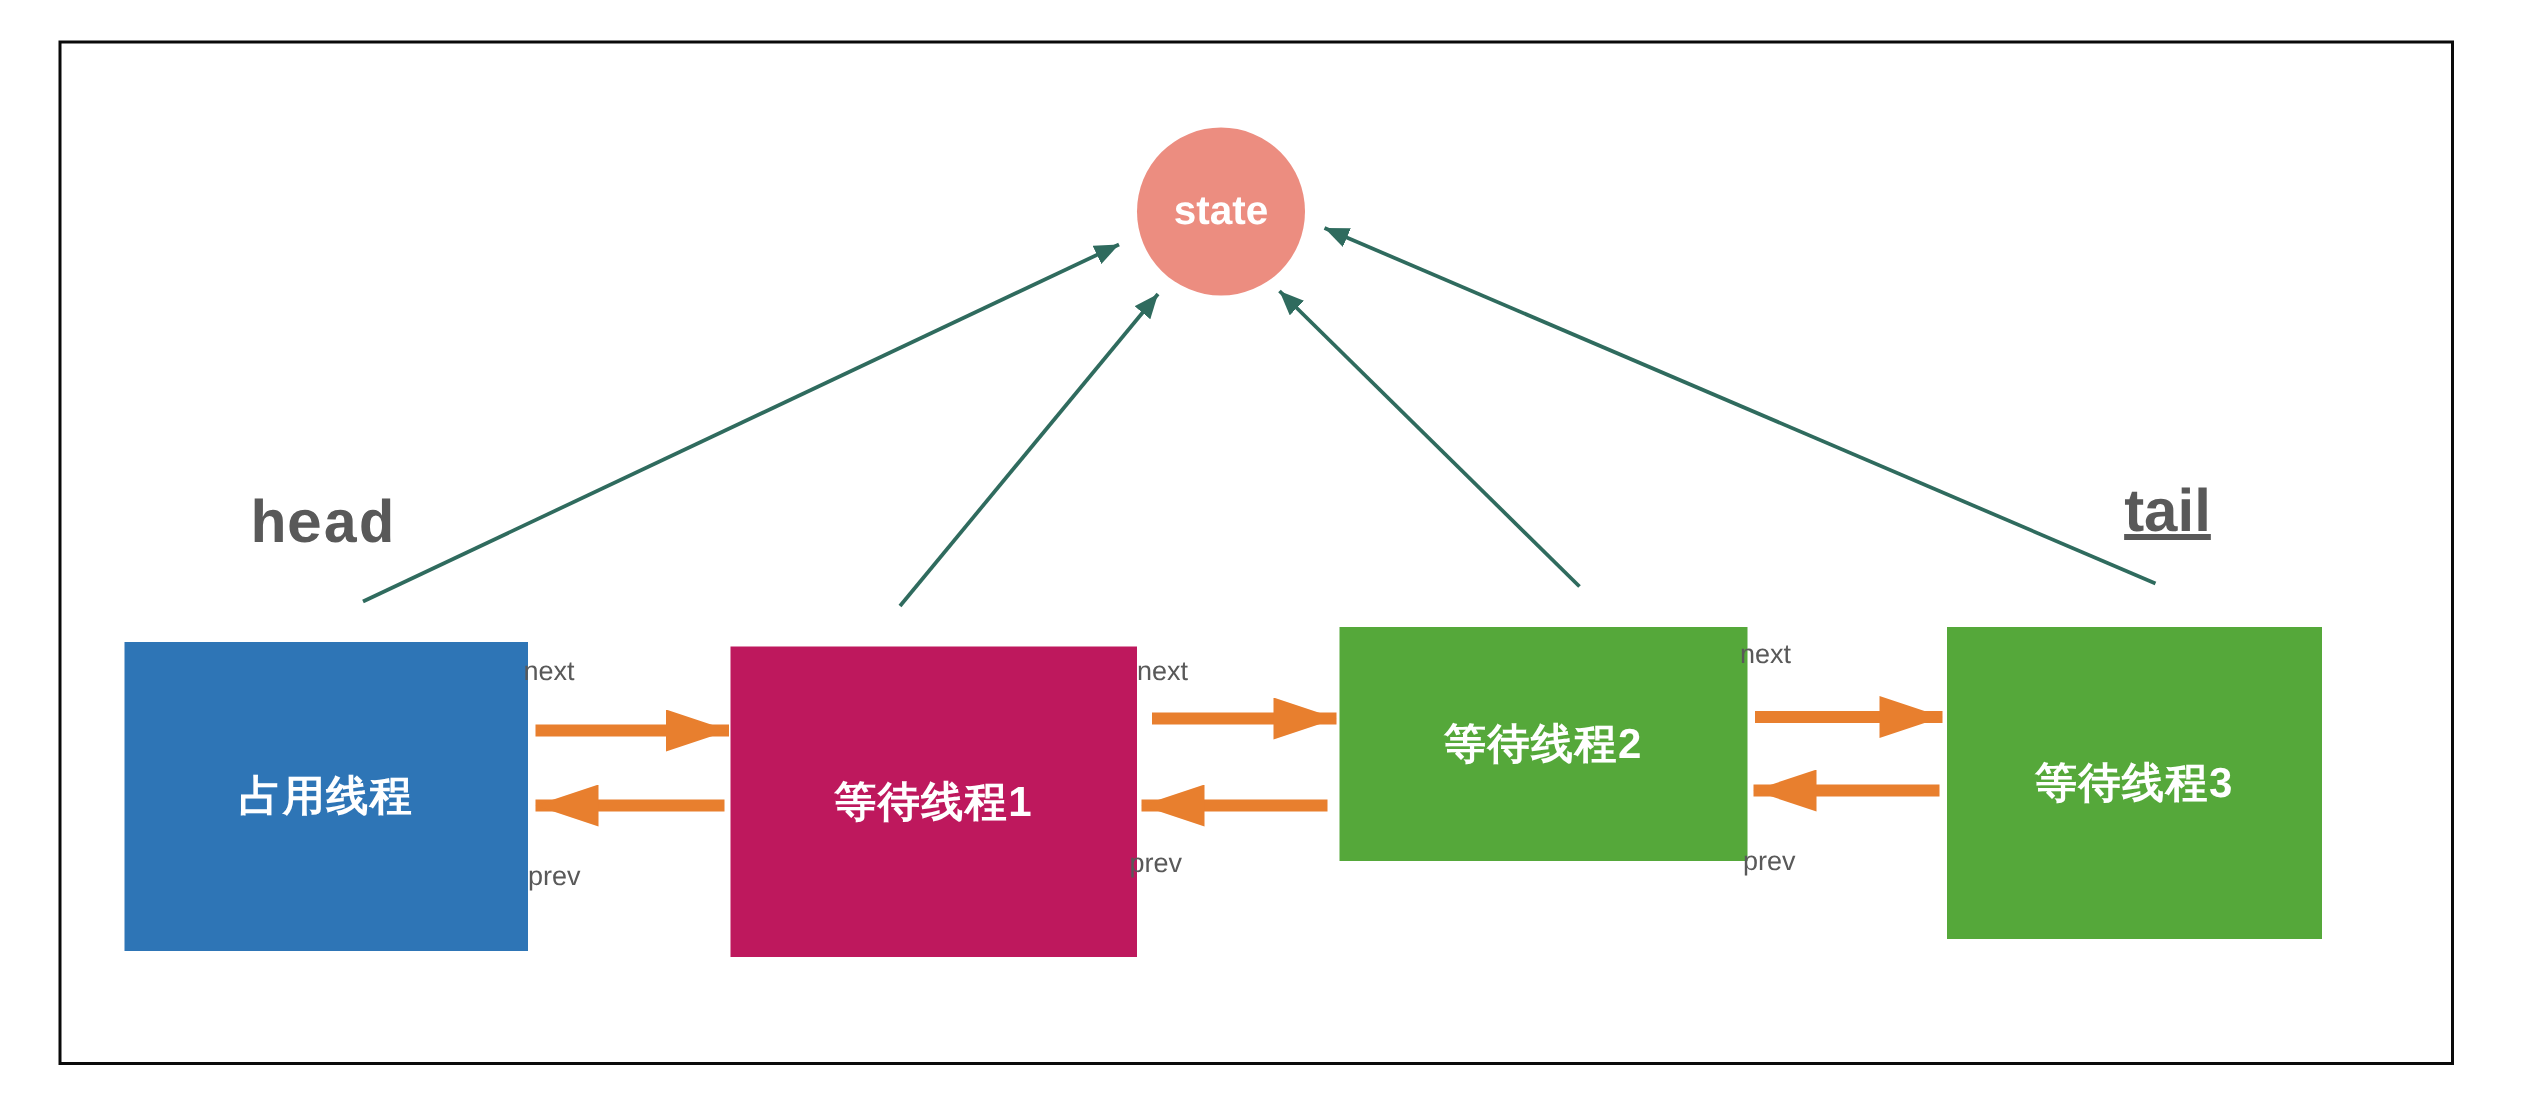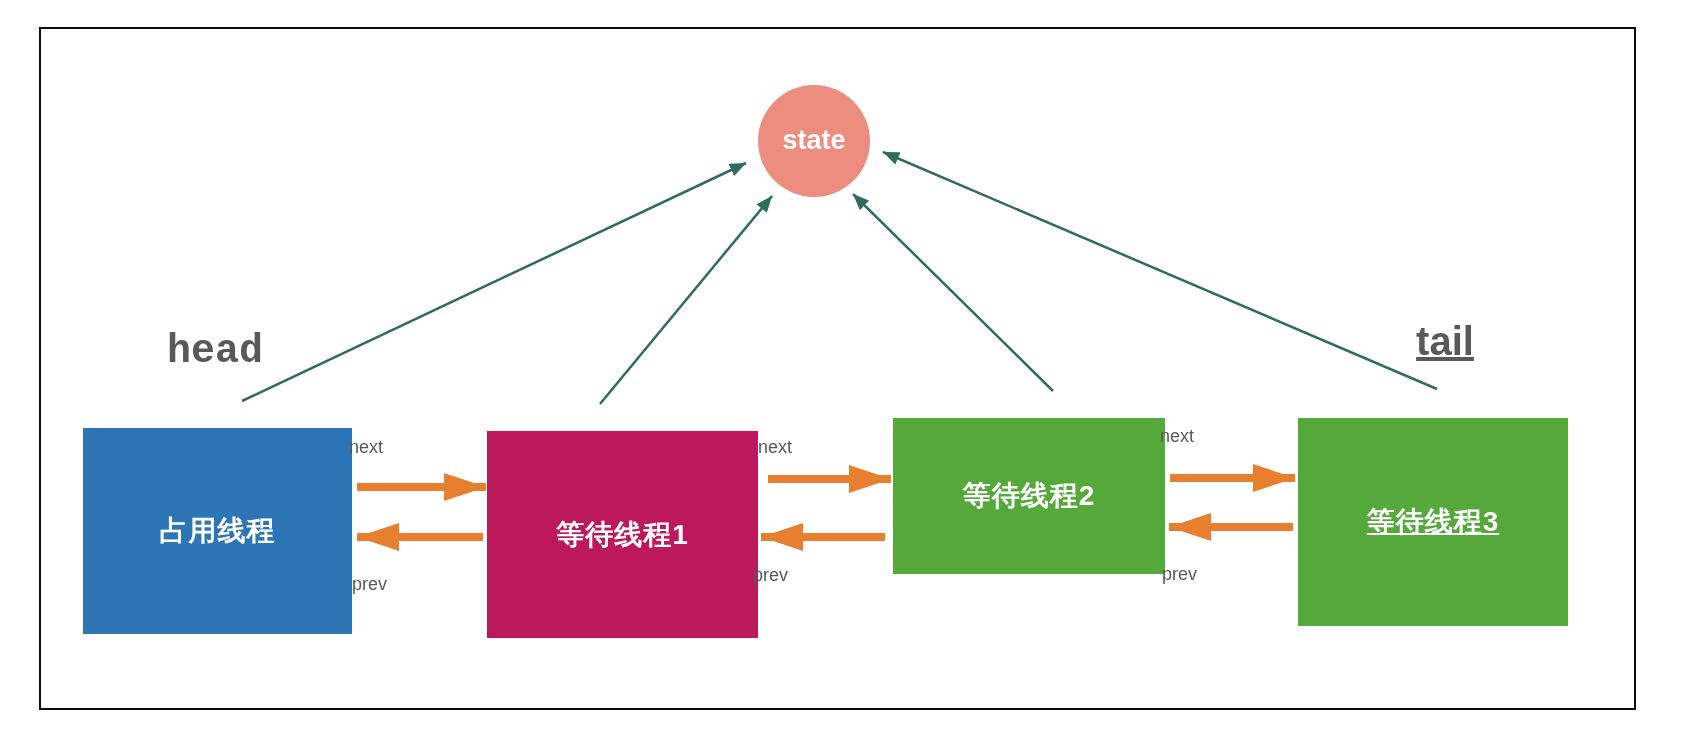--- a/index.html
+++ b/index.html
@@ -125,21 +125,21 @@
   </div>
 
   <div class="node-box" style="left: 487px; top: 405px; width: 271px; height: 207px; background-color: #be185d;">
     <span>等待线程1</span>
   </div>
 
   <div class="node-box" style="left: 893px; top: 392px; width: 272px; height: 156px; background-color: rgb(85, 168, 58);">
     <span>等待线程2</span>
   </div>
 
-  <div class="node-box" style="left: 1298px; top: 392px; width: 270px; height: 208px; background-color: rgb(85, 168, 58); text-decoration: underline;">
+  <div class="node-box" style="left: 1298px; top: 392px; width: 250px; height: 208px; background-color: rgb(85, 168, 58);">
     <span>等待线程3</span>
   </div>
 
   <div class="edge-label next1">next</div>
   <div class="edge-label prev1">prev</div>
   <div class="edge-label next2">next</div>
   <div class="edge-label prev2">prev</div>
   <div class="edge-label next3">next</div>
   <div class="edge-label prev3">prev</div>
 

